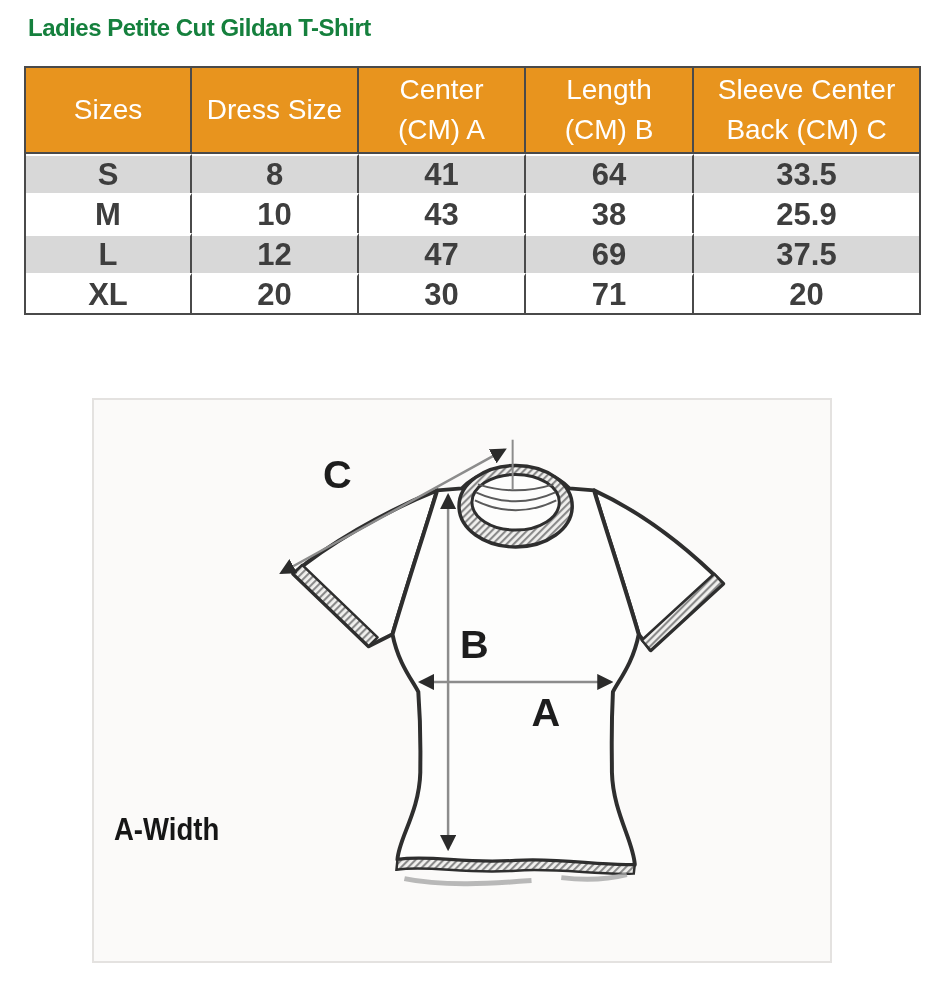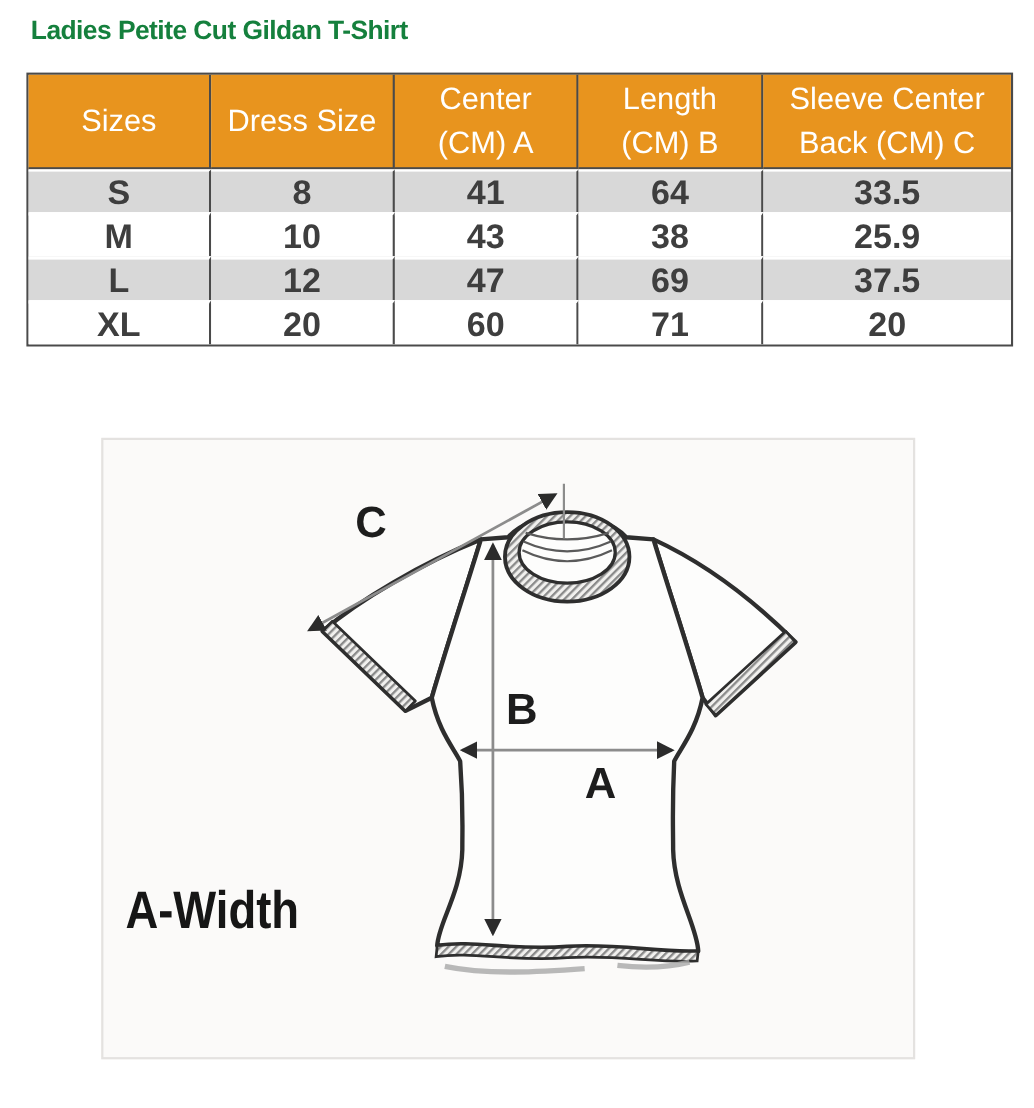--- a/index.html
+++ b/index.html
@@ -26,21 +26,21 @@
   table.size-chart td:not(:last-child){border-right:2px solid #4a4a4a;}
   table.size-chart tbody tr.row-odd td{background:#D8D8D8;}
   table.size-chart tbody tr.row-even td{background:#ffffff;}
   table.size-chart tbody tr:first-child td{border-top:2px solid #ffffff;}
 
   
   .diagram-box{position:absolute;left:92px;top:398px;width:740px;height:565px;
                background:#fbfaf9;border:2px solid #e4e2e0;box-sizing:border-box;}
   .diagram-box svg{position:absolute;left:0;top:0;width:736px;height:561px;}
 
-  .legend{position:absolute;left:20px;top:404px;font-size:48px;font-weight:bold;
+  .legend{position:absolute;left:20px;top:404px;font-size:32px;font-weight:bold;
           color:#161616;line-height:50px;white-space:nowrap;}
   .legend .lg-line{display:block;height:50px;}
   .legend .lg-line span{display:inline-block;transform:scaleX(0.86);transform-origin:0 50%;}
 </style>
 </head>
 <body>
 
 <div class="page-title">Ladies Petite Cut Gildan T-Shirt</div>
 
 <table class="size-chart">
@@ -91,21 +91,21 @@
     <tr class="row-odd">
       <td>L</td>
       <td>12</td>
       <td>47</td>
       <td>69</td>
       <td>37.5</td>
     </tr>
     <tr class="row-even">
       <td>XL</td>
       <td>20</td>
-      <td>60</td>
+      <td>30</td>
       <td>71</td>
       <td>20</td>
     </tr>
   </tbody>
 </table>
 
 <div class="diagram-box">
   <svg viewBox="0 0 740 565" xmlns="http://www.w3.org/2000/svg">
     <defs>
       <pattern id="rib" patternUnits="userSpaceOnUse" width="5" height="5" patternTransform="rotate(45)">

